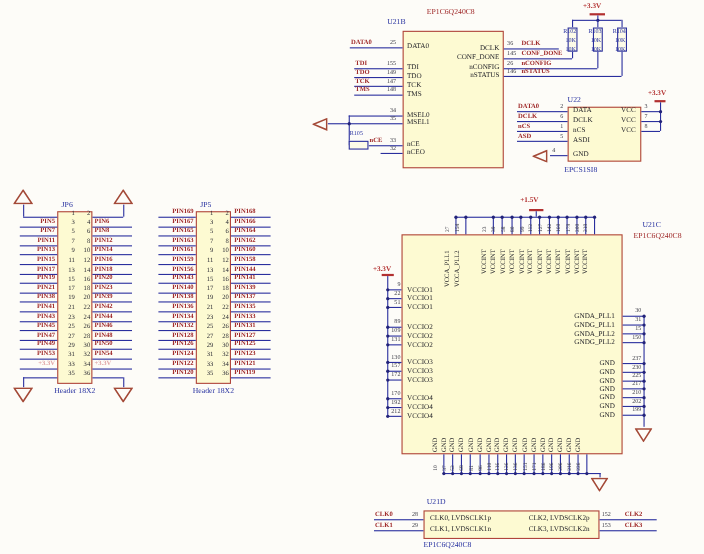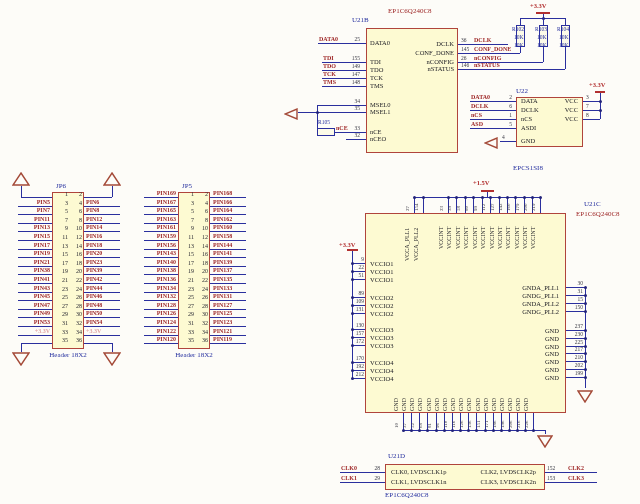--- a/index.html
+++ b/index.html
@@ -110,21 +110,21 @@
     <div class="wv" style="left: 565px; top: 18px; height: 7px;"></div>
     <div class="rbody" style="left: 561px; top: 25px; width: 9px; height: 22px;"></div>
     <div class="txt rlab" style="left: 557px; top: 26px;">R104</div>
     <div class="txt rlab" style="left: 559px; top: 34px;">10K</div>
     <div class="txt rlab" style="left: 559px; top: 42px;">10K</div>
     <div class="wv" style="left: 520px; top: 47px; height: 6px;"></div>
     <div class="wv" style="left: 543px; top: 47px; height: 15px;"></div>
     <div class="wv" style="left: 565px; top: 47px; height: 22px;"></div>
     <div class="txt ref" style="left: 516px; top: 88px;">U22</div>
     <div class="cbody" style="left: 516px; top: 97px; width: 67px; height: 50px;"></div>
-    <div class="txt part" style="left: 513px; top: 165px;">EPCS1SI8</div>
+    <div class="txt part" style="left: 513px; top: 151px;">EPCS1SI8</div>
     <div class="wh" style="left: 470px; top: 101px; width: 46px;"></div>
     <div class="txt net" style="left: 471px; top: 94px;">DATA0</div>
     <div class="txt num" style="left: 500px; top: 94px; width: 12px; text-align: right;">2</div>
     <div class="txt pname" style="left: 521px; top: 97px;">DATA</div>
     <div class="wh" style="left: 470px; top: 110px; width: 46px;"></div>
     <div class="txt net" style="left: 471px; top: 103px;">DCLK</div>
     <div class="txt num" style="left: 500px; top: 103px; width: 12px; text-align: right;">6</div>
     <div class="txt pname" style="left: 521px; top: 106px;">DCLK</div>
     <div class="wh" style="left: 470px; top: 119px; width: 46px;"></div>
     <div class="txt net" style="left: 471px; top: 112px;">nCS</div>

